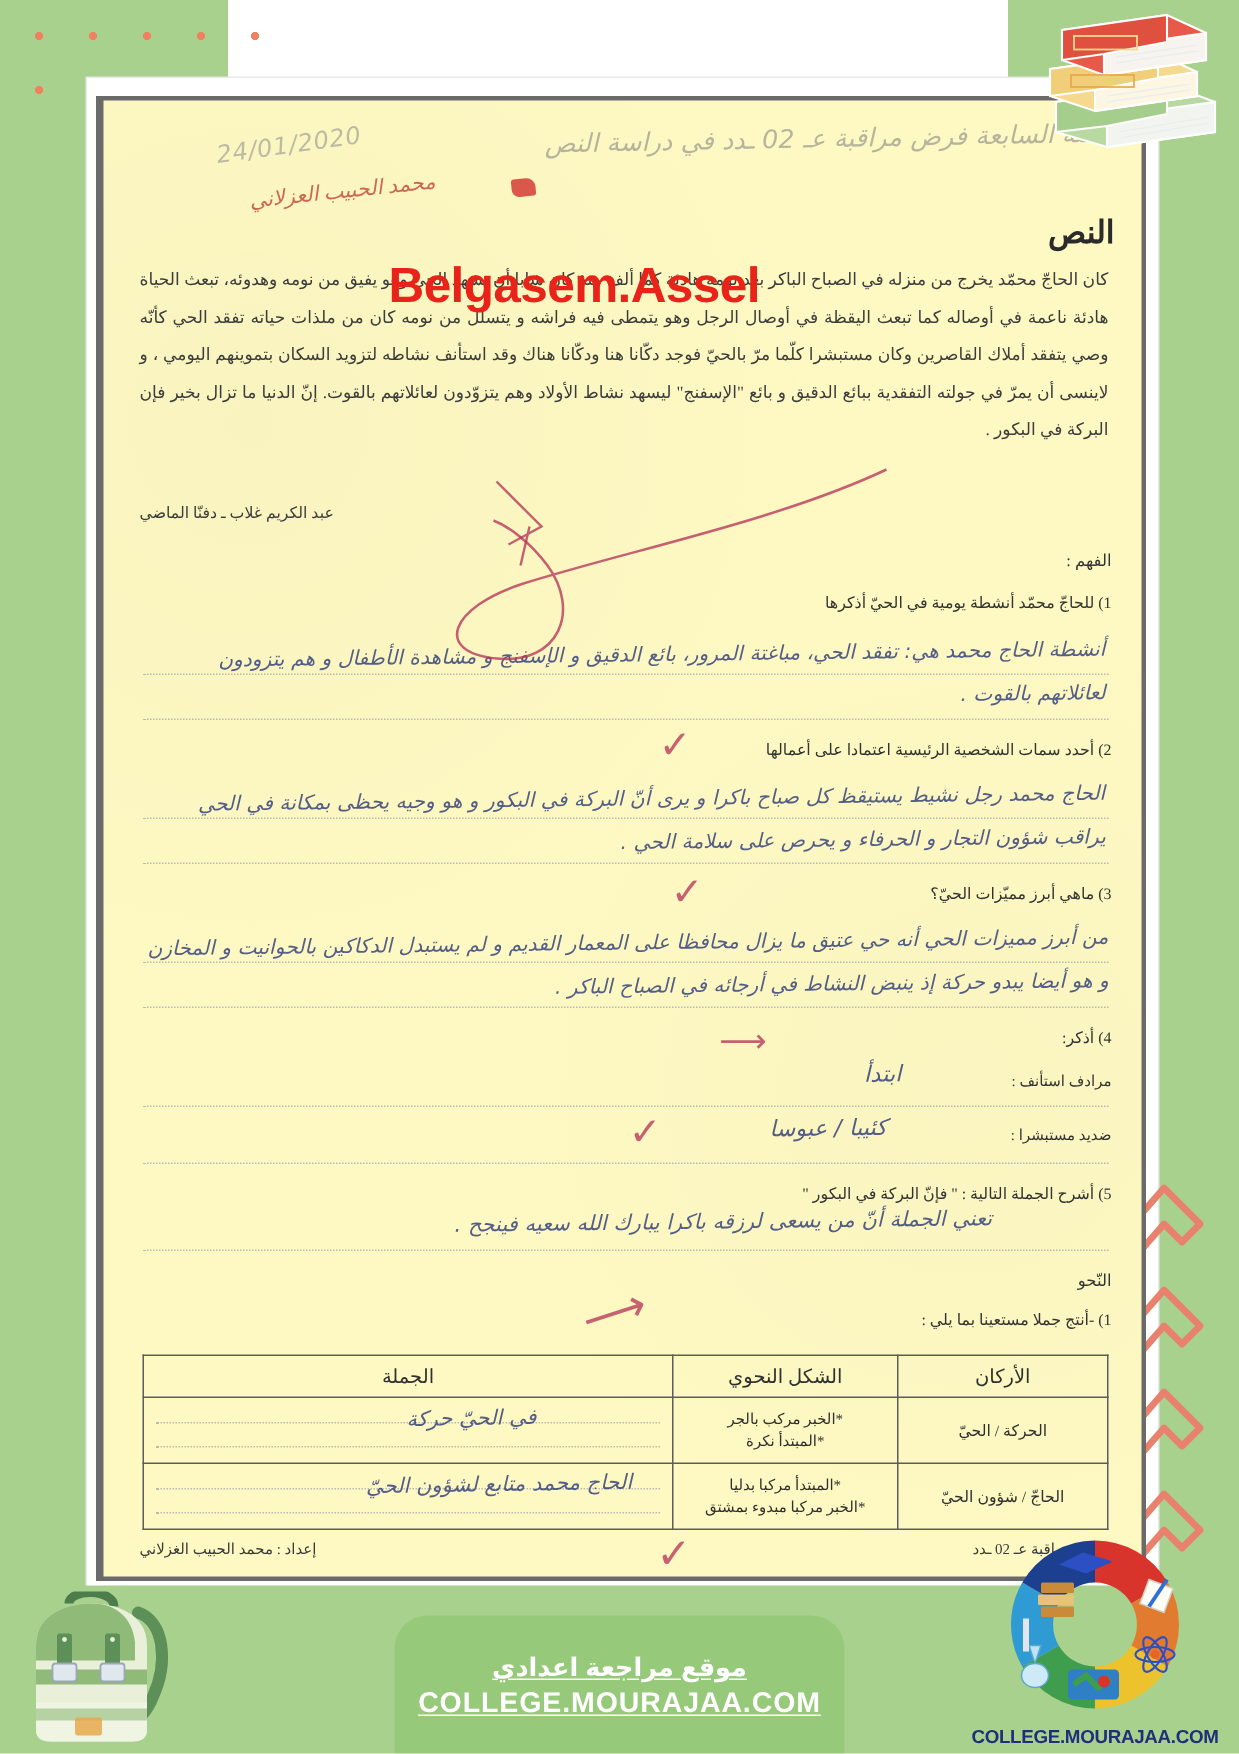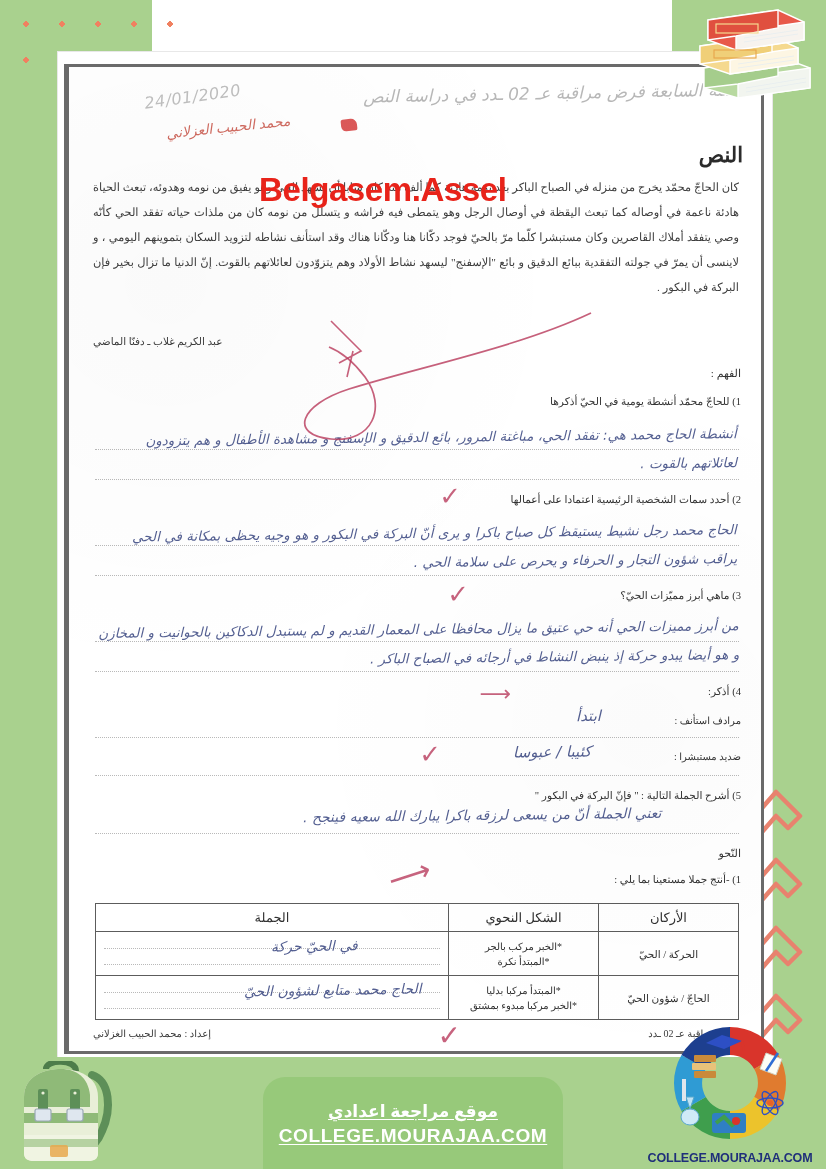--- a/index.html
+++ b/index.html
@@ -84,21 +84,21 @@
   
   .chevrons { position: absolute; right: 0px; top: 786px; width: 96px; height: 290px; z-index: 7; }
 
   
   .scan {
     position: absolute;
     left: 64px;
     top: 64px;
     width: 700px;
     height: 990px;
-    background: #ffffff;
+    background: #fef9c3;
     border: 3px solid #6a6a6a;
     border-left-width: 5px;
     z-index: 10;
     overflow: hidden;
     direction: rtl;
     font-family: "Liberation Serif", "DejaVu Serif", serif;
     color: #3a3a3a;
   }
   .scan::after {
     content: "";

